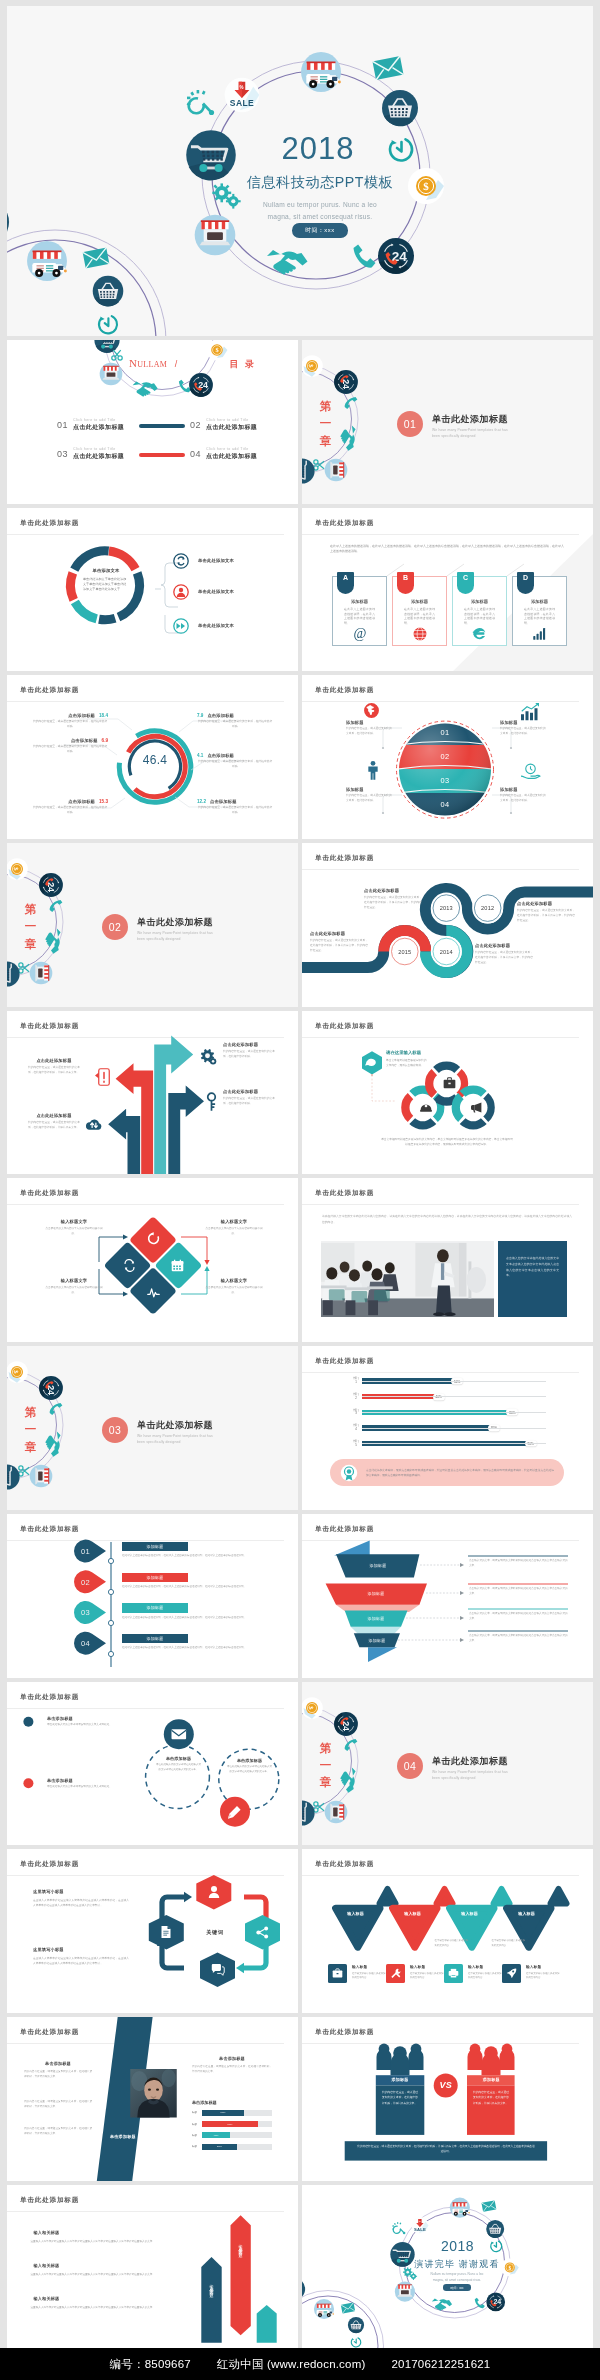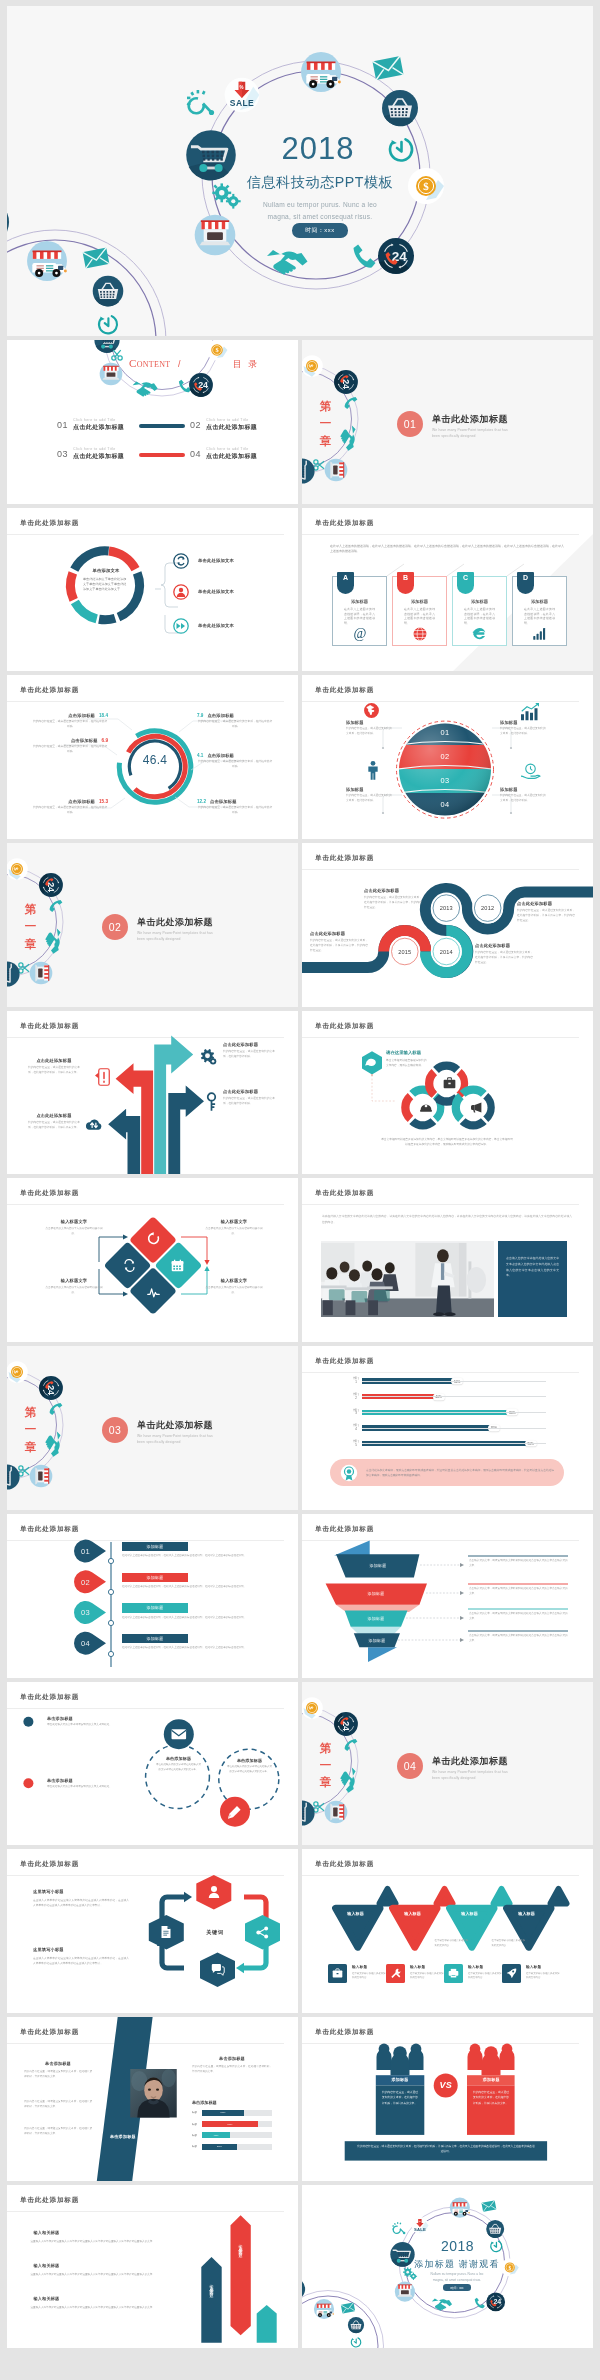--- a/index.html
+++ b/index.html
@@ -50,21 +50,21 @@
             justify-content:center; letter-spacing:.3px; }
   .ch-title { position:absolute; left:130px; top:73px; font-size:9px; color:#3b3b3b; font-weight:bold;
               letter-spacing:.5px; }
   .ch-sub { position:absolute; left:130px; top:87px; font-size:3.4px; color:#b4b4b4; width:82px;
             line-height:1.8; letter-spacing:.15px; }
 
   
   .toc-head { position:absolute; left:122px; top:13px; white-space:nowrap; }
   .th-en { font-size:11px; color:#e8584e; font-family:"Liberation Serif", serif; font-variant:small-caps; letter-spacing:.3px;}
   .th-sep { font-size:9px; color:#e8584e; margin:0 3px; }
-  .th-cn { font-size:9px; color:#e8584e; font-weight:normal; letter-spacing:2px;padding-left:45px; }
+  .th-cn { font-size:9px; color:#e8584e; font-weight:bold; letter-spacing:2px;padding-left:45px; }
   .toc-grid { position:absolute; left:0; top:78px; width:291px; }
   .ti { position:absolute; display:flex; align-items:center; }
   .ti-l { left:50px; } .ti-r { left:183px; }
   .toc-grid .ti:nth-child(1){top:0}.toc-grid .ti:nth-child(2){top:0}.toc-grid .ti:nth-child(3){top:29px}.toc-grid .ti:nth-child(4){top:29px}
   .ti-num { font-size:9px; color:#6a6a6a; margin-right:5px; letter-spacing:.5px; }
   .ti-txt { display:flex; flex-direction:column; }
   .ti-en { font-size:3.6px; color:#b9b9b9; letter-spacing:.35px; margin-bottom:1px; }
   .ti-cn { font-size:6px; color:#3a3a3a; font-weight:bold; letter-spacing:.4px; }
   .bar { position:absolute; height:4px; border-radius:2px; width:46px; left:-51px; top:6px; }
   .b-d { background:#1f5570; } .b-r { background:#e8403a; }
@@ -589,21 +589,21 @@
               </g>
             <g transform="translate(194,45) scale(.66)">
                 <use href="#ic-24"></use>
               </g>
             <g transform="translate(210,10) scale(.58)">
                 <use href="#ic-coin"></use>
               </g>
           </g>
         </svg>
         <div class="toc-head">
-          <span class="th-en">Content</span>
+          <span class="th-en">Nullam</span>
           <span class="th-sep">/</span>
           <span class="th-cn">目 录</span>
         </div>
         <div class="toc-grid">
           <div class="ti ti-l">
             <span class="ti-num">01</span>
             <span class="ti-txt">
                 <span class="ti-en">Click here to add Title</span>
                 <span class="ti-cn">点击此处添加标题</span>
               </span>
@@ -1837,23 +1837,28 @@
               <use href="#ic-cart"></use>
             </g>
           <g transform="translate(118,40.5) scale(.5)">
               <use href="#ic-sale"></use>
             </g>
           <g transform="translate(97.1,44.4) scale(.48)">
               <use href="#ic-wrench"></use>
             </g>
         </svg>
         <div class="cl-year">2018</div>
-        <div class="cl-title">添加标题 谢谢观看</div>
+        <div class="cl-title">演讲完毕 谢谢观看</div>
         <div class="cl-sub">
           <div>Nullam eu tempor purus. Nunc a leo</div>
           <div>magna, sit amet consequat risus.</div>
         </div>
         <div class="cl-btn">时间：xxx</div>
       </div>
     </div>
 
   </div>
+  <div class="footer">
+    <span class="fc"><span>编号：</span><span>8509667</span></span>
+    <span class="fs">红动中国 (www.redocn.com)</span>
+    <span>201706212251621</span>
+  </div>
 </div>
 
 </body></html>

